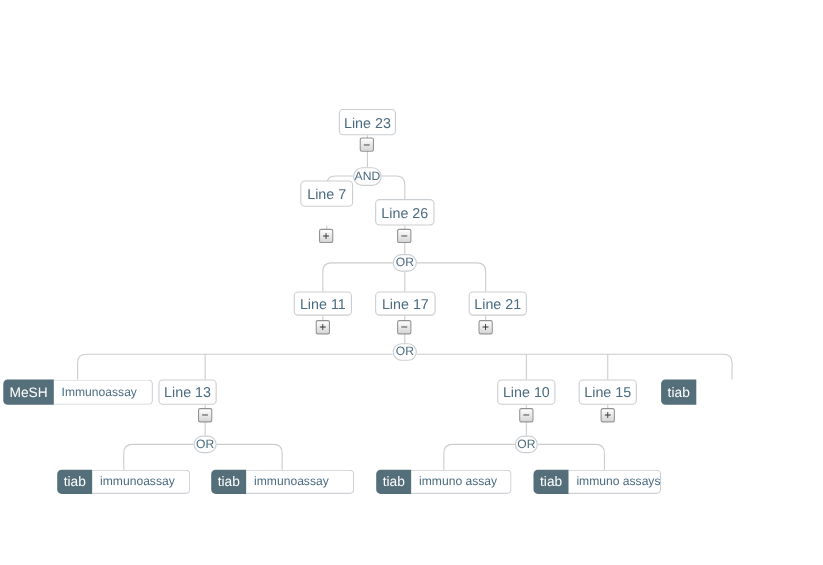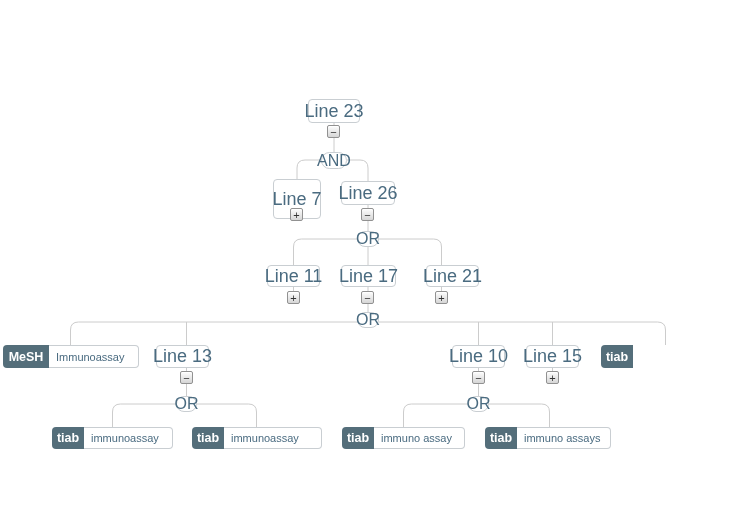--- a/index.html
+++ b/index.html
@@ -12,45 +12,45 @@
   }
   .canvas svg{position:absolute;left:0;top:0;}
   .box{
     position:absolute;
     box-sizing:border-box;
     background:#ffffff;
     border:1px solid #c9ced2;
     border-radius:4px;
     display:flex;align-items:center;justify-content:center;
     color:#4a6b80;
-    font-size:18px;
+    font-size:13px;
     white-space:nowrap;
   }
   .pill{
     position:absolute;
     box-sizing:border-box;
     background:#ffffff;
     border:1px solid #c9ced2;
     border-radius:9px;
     display:flex;align-items:center;justify-content:center;
     color:#4a6b80;
-    font-size:16px;
+    font-size:11px;
     white-space:nowrap;
   }
   .leaf{
     position:absolute;
     display:flex;
     align-items:stretch;
   }
   .badge{
     box-sizing:border-box;
     background:#546e7a;
     color:#ffffff;
     font-size:12.5px;
-    font-weight:bold;
+    font-weight:normal;
     border-radius:4px 0 0 4px;
     display:flex;align-items:center;justify-content:center;
     white-space:nowrap;
   }
   .term{
     box-sizing:border-box;
     background:#ffffff;
     border:1px solid #c9ced2;
     border-left:none;
     border-radius:0 4px 4px 0;
@@ -108,41 +108,41 @@
       <path d="M468,404 H411.5 Q403.5,404 403.5,412 V427"></path>
       <path d="M489,404 H541.5 Q549.5,404 549.5,412 V427"></path>
     </g>
   </svg>
 
   <div class="box" style="left:308px;top:99px;width:52px;height:24px">Line 23</div>
   <button class="btn" style="left:327px;top:125px">−</button>
 
   <div class="pill" style="left:321px;top:152px;width:26px;height:17px">AND</div>
 
-  <div class="box" style="left:273px;top:179px;width:48px;height:40px">Line 7</div>
+  <div class="box" style="left:273px;top:164px;width:48px;height:24px">Line 7</div>
   <div class="box" style="left:341px;top:181px;width:54px;height:24px">Line 26</div>
   <button class="btn" style="left:290px;top:208px">+</button>
   <button class="btn" style="left:361px;top:208px">−</button>
 
   <div class="pill" style="left:357px;top:231px;width:22px;height:16px">OR</div>
 
   <div class="box" style="left:267px;top:265px;width:53px;height:22px">Line 11</div>
   <div class="box" style="left:341px;top:265px;width:55px;height:22px">Line 17</div>
   <div class="box" style="left:426px;top:265px;width:53px;height:22px">Line 21</div>
   <button class="btn" style="left:287px;top:291px">+</button>
   <button class="btn" style="left:361px;top:291px">−</button>
   <button class="btn" style="left:435px;top:291px">+</button>
 
   <div class="pill" style="left:357px;top:312px;width:22px;height:16px">OR</div>
 
   <div class="leaf" style="left:3px;top:345px;height:23px">
     <span class="badge" style="width:46px">MeSH</span>
     <span class="term" style="width:90px">Immunoassay</span>
   </div>
-  <div class="box" style="left:156px;top:345px;width:53px;height:23px">Line 13</div>
+  <div class="box" style="left:144px;top:345px;width:53px;height:23px">Line 13</div>
   <div class="box" style="left:452px;top:345px;width:53px;height:23px">Line 10</div>
   <div class="box" style="left:526px;top:345px;width:53px;height:23px">Line 15</div>
   <div class="leaf" style="left:601px;top:345px;height:23px">
     <span class="badge" style="width:32px">tiab</span>
   </div>
   <button class="btn" style="left:180px;top:371px">−</button>
   <button class="btn" style="left:472px;top:371px">−</button>
   <button class="btn" style="left:546px;top:371px">+</button>
 
   <div class="pill" style="left:176px;top:396px;width:21px;height:16px">OR</div>
@@ -155,16 +155,16 @@
   <div class="leaf" style="left:192px;top:427px;height:22px">
     <span class="badge" style="width:32px">tiab</span>
     <span class="term" style="width:98px">immunoassay</span>
   </div>
   <div class="leaf" style="left:342px;top:427px;height:22px">
     <span class="badge" style="width:32px">tiab</span>
     <span class="term" style="width:91px">immuno assay</span>
   </div>
   <div class="leaf" style="left:485px;top:427px;height:22px">
     <span class="badge" style="width:32px">tiab</span>
-    <span class="term" style="width:94px">immuno assays</span>
+    <span class="term" style="width:84px">immuno assays</span>
   </div>
 
 </div>
 
 </body></html>

